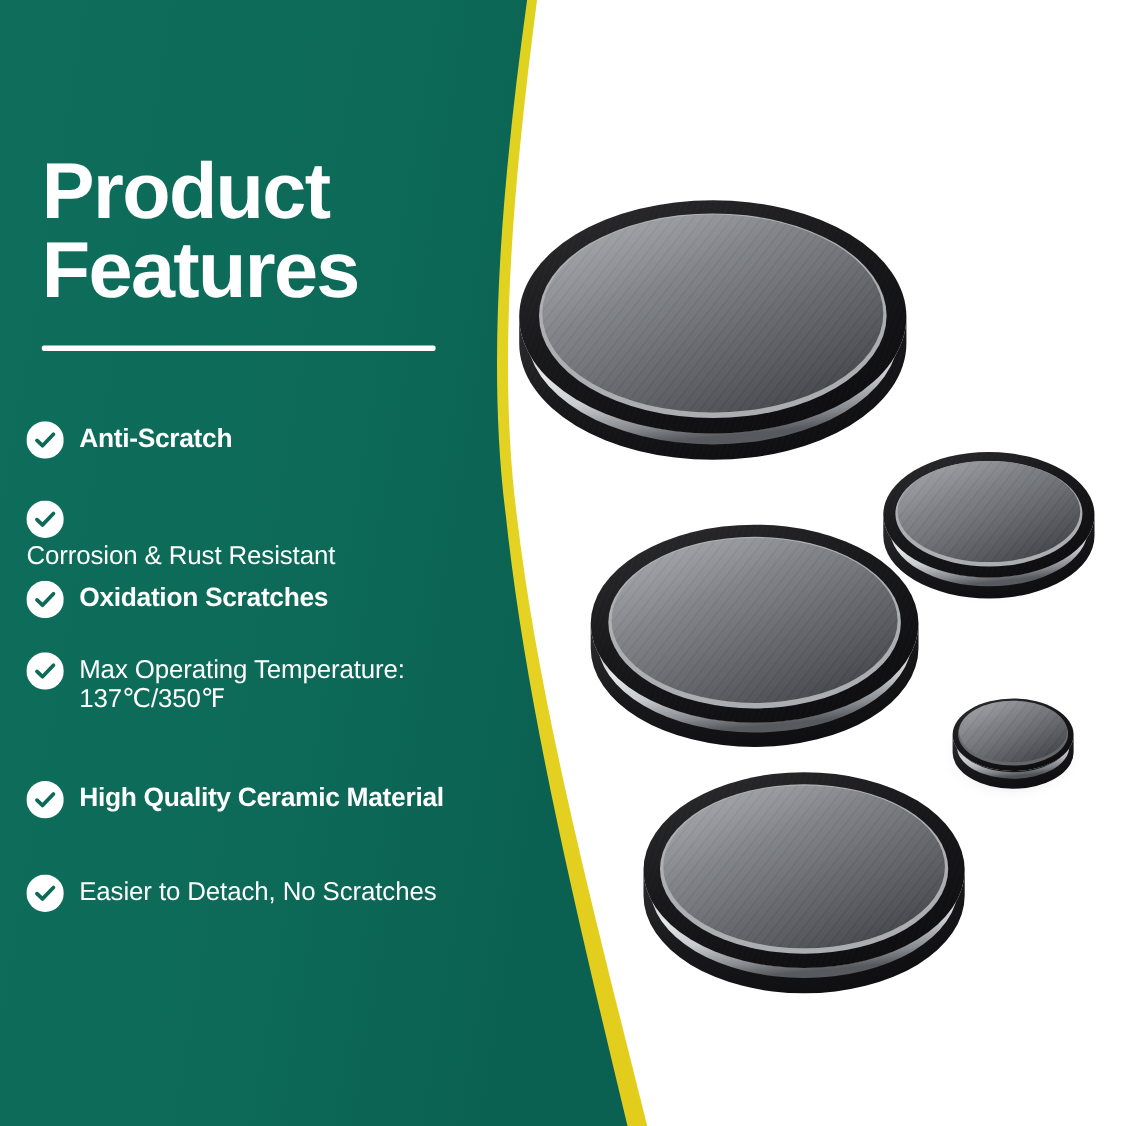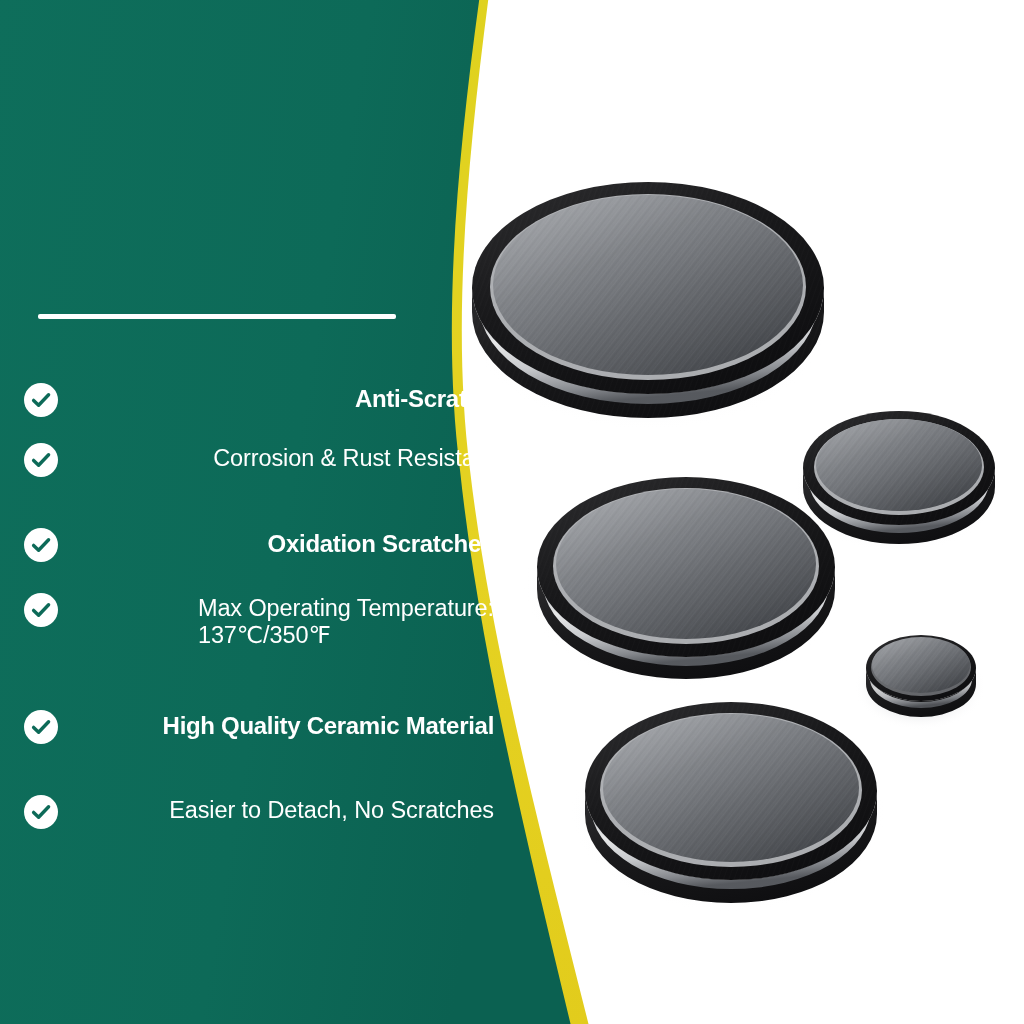--- a/index.html
+++ b/index.html
@@ -38,23 +38,23 @@
   }
   .check-wrap svg{display:block;width:34px;height:34px;}
   .feature-text{
     color:#ffffff;font-size:23.5px;line-height:1.16;
     letter-spacing:-0.1px;padding-top:3px;
   }
   .feature-text.bold{font-weight:700;font-size:24px;letter-spacing:-0.3px;}
   .feature-text.reg{font-weight:400;}
 
   
-  .features .feature-row{position:absolute;left:0;width:470px;justify-content:space-between;}
+  .features .feature-row{position:absolute;left:0;width:470px;}
   .r0{top:0px;}
-  .r1{top:60px;}
+  .r1{top:72px;flex-direction:column;}
   .r2{top:145px;}
   .r3{top:210px;}
   .r4{top:327px;}
   .r5{top:400px;margin-top:12px;}
 </style>
 </head>
 <body>
 
 <div id="stage">
 
@@ -81,20 +81,24 @@
 
     <path d="M -6 -6
              L 480 -6
              C 456 168, 442 330, 460 470
              C 478 640, 524 830, 572 1030
              L -6 1030 Z" fill="url(#greenGrad)"></path>
   </svg>
 
   <div class="panel-content">
 
+    <div class="title-block">
+      <div class="title-line l1">Product</div>
+      <div class="title-line l2">Features</div>
+    </div>
 
     <div class="divider"></div>
 
     <div class="features">
 
       <div class="feature-row r0">
         <span class="check-wrap">
           <svg viewBox="0 0 34 34">
               <circle cx="17" cy="17" r="17" fill="#ffffff"></circle>
               <path d="M9.6 17.4 L14.6 22.2 L24.6 11.8" fill="none" stroke="#0D6A58" stroke-width="3.4" stroke-linecap="round" stroke-linejoin="round"></path>

